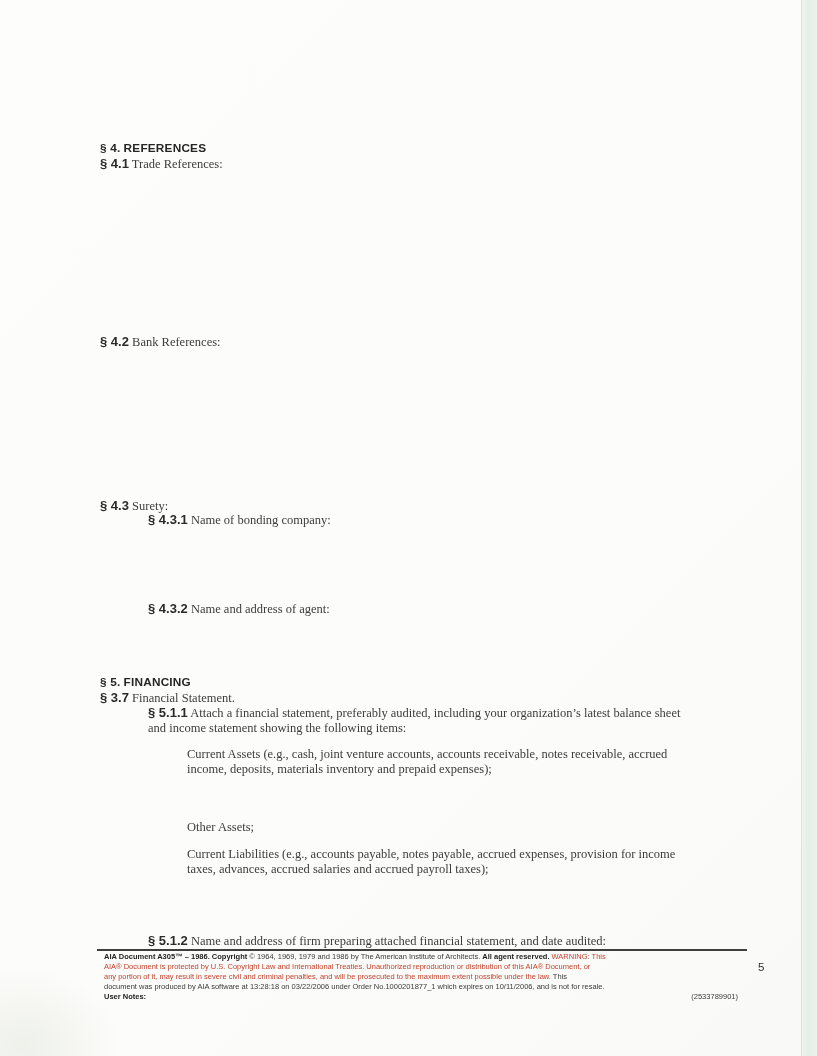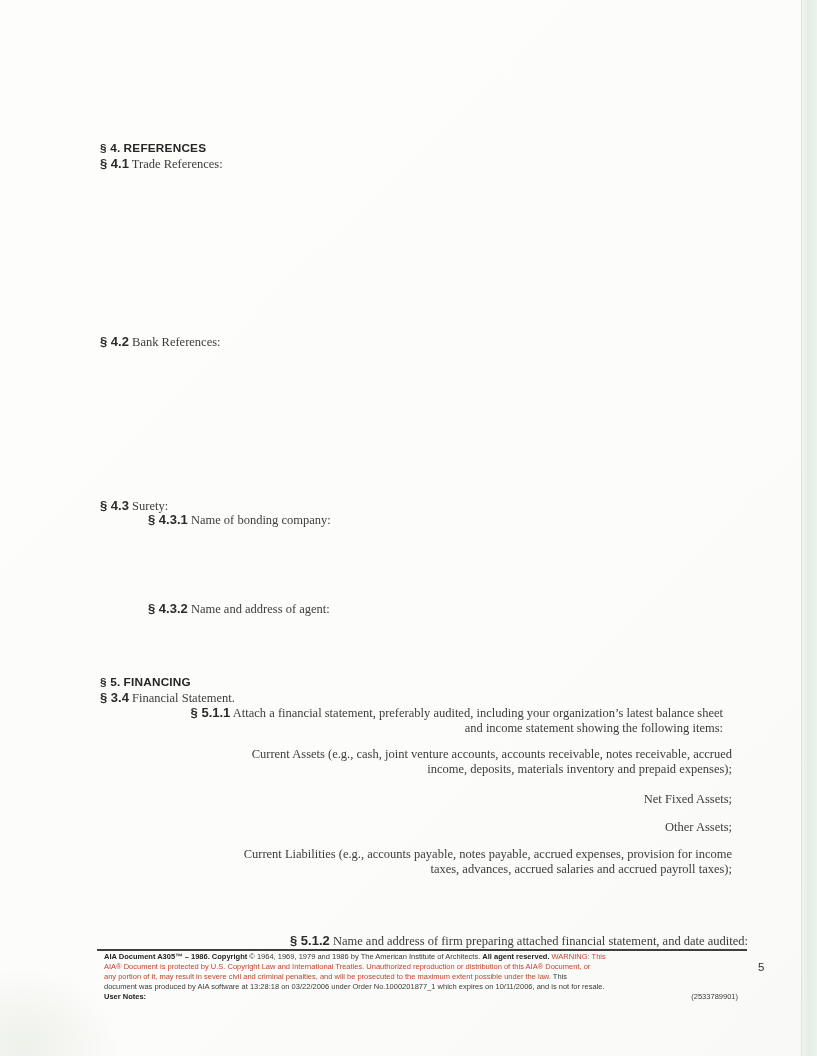--- a/index.html
+++ b/index.html
@@ -16,21 +16,21 @@
   }
   .scan-strip{
     position:absolute;right:0;top:0;width:15px;height:1056px;
     background:linear-gradient(to right,#f0f4ef,#e5ede7 40%,#ecf2ec);
     border-left:1px solid #d9e3da;
   }
   .scan-smudge{
     position:absolute;left:0;bottom:0;width:120px;height:90px;
     background:radial-gradient(ellipse at 20% 90%, #eef0ea 0%, rgba(238,240,234,0) 70%);
   }
-  .sec{position:absolute;color:#3a3a3a;font-size:12.5px;line-height:15px;text-align:right;}
+  .sec{position:absolute;color:#3a3a3a;font-size:12.5px;line-height:15px;}
   .secnum{
     font-family:"Liberation Sans","DejaVu Sans",sans-serif;
     font-weight:bold;color:#2b2b2b;font-size:13px;
   }
   .heading .secnum, .heading .headtitle{
     font-family:"Liberation Sans","DejaVu Sans",sans-serif;
     font-weight:bold;color:#262626;font-size:11.8px;letter-spacing:0.2px;
   }
   .bodytext{color:#3c3c3c;}
   .multiline{white-space:pre-line;}
@@ -88,33 +88,32 @@
     <span class="secnum">§ 4.3.2</span>
     <span class="bodytext">Name and address of agent:</span>
   </div>
 
   <div class="sec heading" style="left:100px;top:675px;">
     <span class="secnum">§ 5.</span>
     <span class="headtitle">FINANCING</span>
   </div>
 
   <div class="sec" style="left:100px;top:690px;">
-    <span class="secnum">§ 3.4</span>
+    <span class="secnum">§ 3.7</span>
     <span class="bodytext">Financial Statement.</span>
   </div>
 
   <div class="sec" style="left:148px;top:705px;width:575px;">
     <span class="secnum">§ 5.1.1</span>
     <span class="bodytext multiline">Attach a financial statement, preferably audited, including your organization’s latest balance sheet
 and income statement showing the following items:</span>
   </div>
 
   <div class="sec multiline bodytext" style="left:187px;top:747px;width:545px;">Current Assets (e.g., cash, joint venture accounts, accounts receivable, notes receivable, accrued
 income, deposits, materials inventory and prepaid expenses);</div>
-  <div class="sec multiline bodytext" style="left:187px;top:792px;width:545px;">Net Fixed Assets;</div>
   <div class="sec multiline bodytext" style="left:187px;top:847px;width:545px;">Current Liabilities (e.g., accounts payable, notes payable, accrued expenses, provision for income
 taxes, advances, accrued salaries and accrued payroll taxes);</div>
   <div class="sec multiline bodytext" style="left:187px;top:820px;width:545px;">Other Assets;</div>
 
   <div class="sec" style="left:148px;top:933px;width:600px;">
     <span class="secnum">§ 5.1.2</span>
     <span class="bodytext">Name and address of firm preparing attached financial statement, and date audited:</span>
   </div>
 
   <div class="rule"></div>

